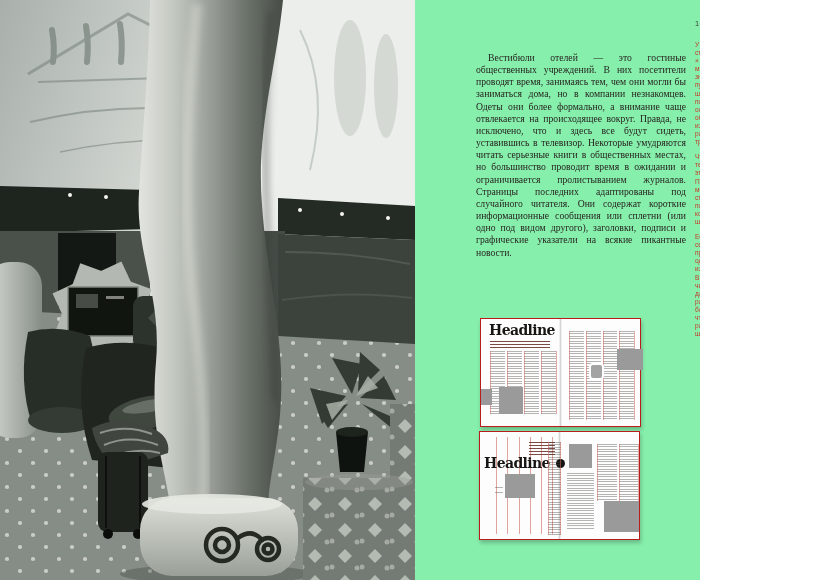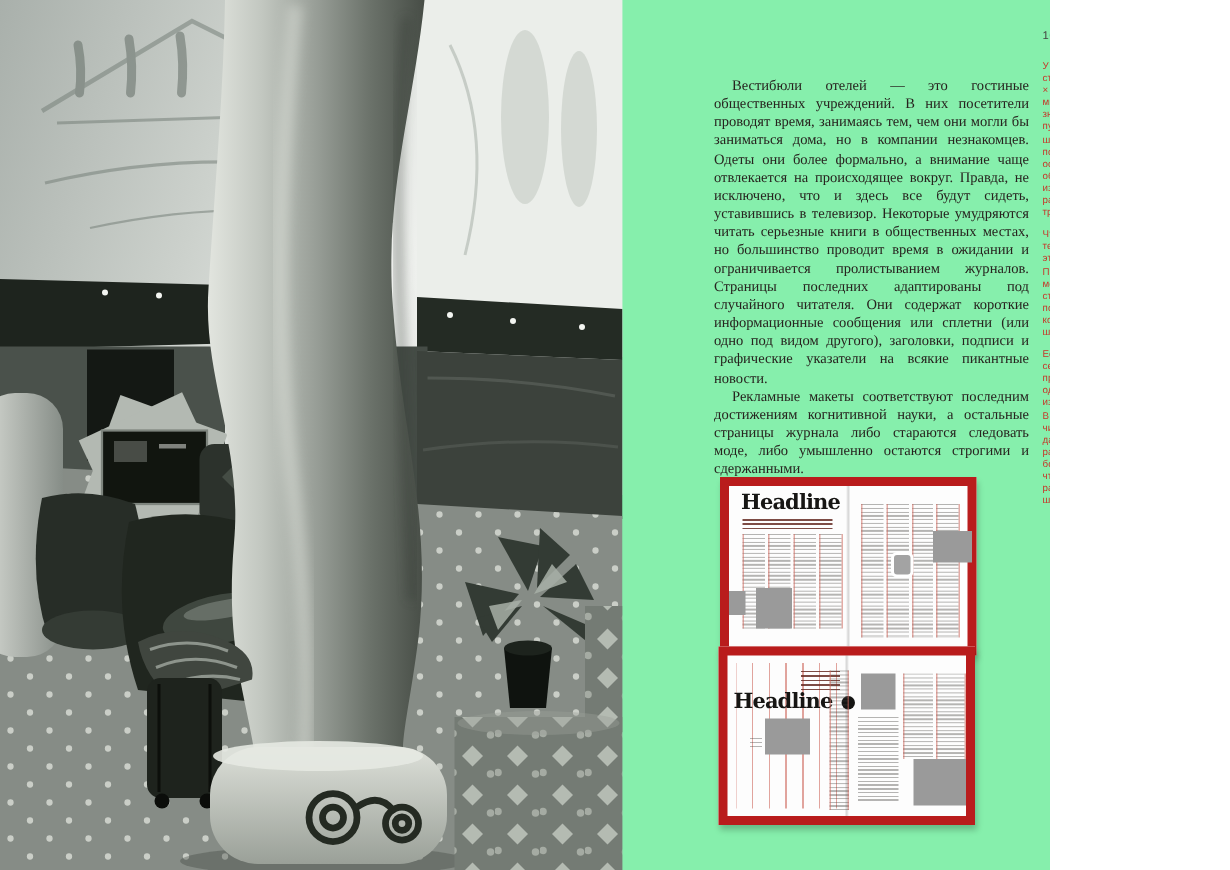--- a/index.html
+++ b/index.html
@@ -12,21 +12,21 @@
   .page-num{position:absolute;left:695px;top:19px;font-size:7.5px;line-height:9px;color:#444441;letter-spacing:.3px;}
   .body-text{position:absolute;left:476px;top:52px;width:210px;
              font-family:"Liberation Serif",serif;font-size:9.7px;line-height:12.15px;
              color:#27241f;text-align:justify;hyphens:auto;}
   .body-text p{margin:0;text-indent:12px;}
   .margin-notes{position:absolute;left:695px;top:41px;width:118px;
                 font-size:6.5px;line-height:8.1px;color:#c5382a;letter-spacing:.1px;}
   .margin-notes p{margin:0 0 7px 0;}
   
   .figure{position:absolute;width:159px;height:107px;background:#fdfdfd;
-          border:6px solid #b91c1c;box-shadow:1px 3px 4px rgba(0,0,0,.22);}
+          border:1px solid #b91c1c;box-shadow:1px 3px 4px rgba(0,0,0,.22);}
   .fig1{left:480px;top:318px;}
   .fig2{left:479px;top:431px;}
   .gutter{position:absolute;left:78px;top:0;bottom:0;width:3px;
           background:linear-gradient(90deg,rgba(0,0,0,0),rgba(0,0,0,.16),rgba(0,0,0,0));}
   .abs{position:absolute;}
   .imgblk{position:absolute;background:#9a9a9a;}
   .greek{background-image:repeating-linear-gradient(180deg,rgba(72,70,66,.40) 0,rgba(72,70,66,.40) .9px,rgba(0,0,0,0) .9px,rgba(0,0,0,0) 2.5px);}
   .deck{background-image:repeating-linear-gradient(180deg,rgba(102,44,36,.85) 0,rgba(102,44,36,.85) 1px,rgba(0,0,0,0) 1px,rgba(0,0,0,0) 3px);}
   .cols{position:absolute;display:flex;gap:2px;border-right:1px solid rgba(206,104,93,.55);}
   .col{flex:1;border-left:1px solid rgba(206,104,93,.55);}
@@ -208,21 +208,20 @@
         <rect x="303" y="478" width="112" height="102" fill="url(#pDam)"></rect>
         <ellipse cx="359" cy="482" rx="54" ry="8" fill="#9aa199" opacity=".4"></ellipse>
       </g>
     </svg>
   </div>
 
   <div class="page-num">161</div>
 
   <div class="body-text">
     <p>Вестибюли отелей — это гостиные общественных учреждений. В них посетители проводят время, занимаясь тем, чем они могли бы заниматься дома, но в компании незнакомцев. Одеты они более формально, а внимание чаще отвлекается на происходящее вокруг. Правда, не исключено, что и здесь все будут сидеть, уставившись в телевизор. Некоторые умудряются читать серьезные книги в общественных местах, но большинство проводит время в ожидании и ограничивается пролистыванием журналов. Страницы последних адаптированы под случайного читателя. Они содержат короткие информационные сообщения или сплетни (или одно под видом другого), заголовки, подписи и графические указатели на всякие пикантные новости.</p>
-    <p>Рекламные макеты соответствуют последним достижениям когнитивной науки, а остальные страницы журнала либо стараются следовать моде, либо умышленно остаются строгими и сдержанными.</p>
   </div>
 
   <div class="margin-notes">
     <p>У большинства журналов стандартный формат (в США это 216 × 279 мм). В строке должно быть минимум шесть слов (от 35 до 40 знаков), а значит, шрифт — около 10 пунктов, чтобы уместиться в колонку шириной 55–60 мм. На странице помещаются три такие колонки и остаются достаточные поля. Таким образом, в основе большинства изданий формата А4 (бумажный лист размером 210 × 297 мм) лежит трехколоночная модульная сетка.</p>
     <p>Чтобы наряду с колонками основного текста разместить другие элементы, эти значения снова нужно поделить. Подписи можно набрать более мелким кеглем очень короткими строками, чтобы они были равны половине формата основной колонки. Тогда образуется сетка из шести модулей.</p>
     <p>Есть хороший способ сделать эти сетки более гибкими и произвольными — предусмотреть одну широкую колонку, которая лишь изредка будет заполняться текстом. В такой сетке всегда будет нечетное число модулей, скажем, семь или даже тринадцать. Чем разнообразнее содержание, тем более гибкой должна быть сетка, чтобы разные статьи, набранные разным кеглем, занимали разное по ширине место.</p>
   </div>
 
   <div class="figure fig1">
     <div class="gutter"></div>

